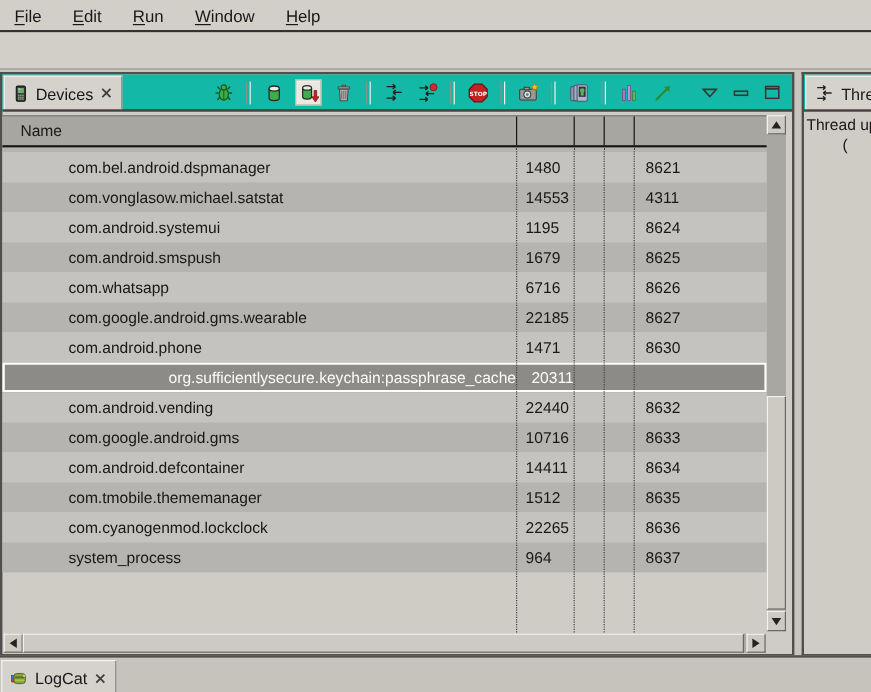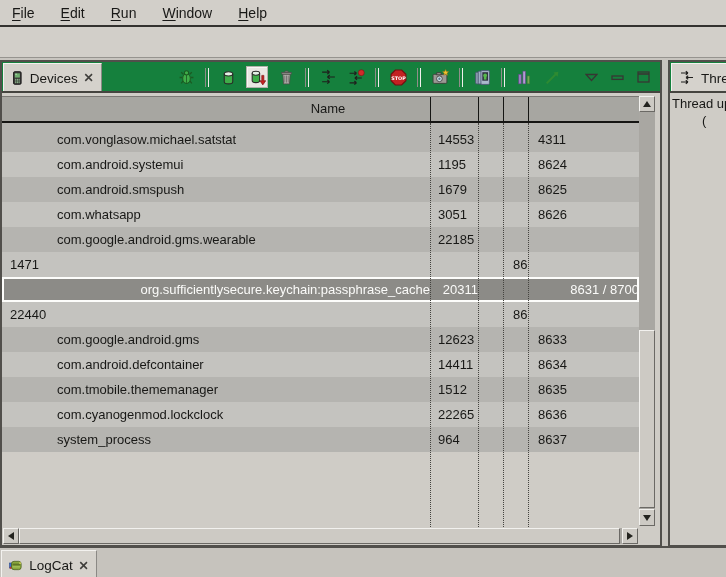--- a/index.html
+++ b/index.html
@@ -30,21 +30,21 @@
   
   .panel{
     position:absolute;background:#cfccc6;
     border:2px solid #514f4b;box-sizing:border-box;
   }
   .devices-panel{left:0;top:60px;width:662px;height:487px;}
   .threads-panel{left:668px;top:60px;width:58px;height:487px;border-right:none;overflow:hidden;}
 
   .tabstrip{
     position:absolute;left:0;top:0;right:0;height:31px;
-    background:#15803d;border-bottom:2px solid #45443f;box-sizing:border-box;
+    background:#14b8a6;border-bottom:2px solid #45443f;box-sizing:border-box;
   }
   .tab{
     position:absolute;left:1px;top:1px;height:28px;
     background:#d5d2cc;display:flex;align-items:center;gap:6px;
     padding:0 8px 0 7px;font-size:13.5px;
     border-top:1px solid #f3f2ef;border-left:1px solid #f3f2ef;border-right:1px solid #8b8985;
     box-sizing:border-box;white-space:nowrap;
   }
   .tab .tab-label{padding-top:1px;}
 
@@ -64,21 +64,21 @@
   .tsep{
     width:2px;height:19px;margin:0 5px;flex:none;
     border-left:1px solid #908e89;border-right:1px solid #f0efec;box-sizing:content-box;
   }
   .winbtns .tbtn{margin:0 3px;}
 
   
   .theader{
     position:absolute;left:0;top:34px;width:637px;height:27px;box-sizing:border-box;
     background:#a7a6a1;border-top:1px solid #7b7975;border-bottom:2px solid #151513;
-    font-size:13px;line-height:24px;text-align:center;
+    font-size:13px;line-height:24px;
   }
   .theader .hname{padding-left:15px;}
   .hsep{position:absolute;top:0;bottom:0;width:0;border-left:1px solid #151513;}
   .partial-row{position:absolute;left:0;top:61px;width:637px;height:4px;background:#b5b4b0;}
   .rows{position:absolute;left:0;top:65px;width:637px;}
   .row{
     display:grid;grid-template-columns:428px 48px 25px 25px 111px;
     height:25px;line-height:25px;font-size:13px;
   }
   .row.light{background:#c4c3bf;}
@@ -281,20 +281,27 @@
       <div class="hsep" style="left:428px;"></div>
       <div class="hsep" style="left:476px;"></div>
       <div class="hsep" style="left:501px;"></div>
       <div class="hsep" style="left:526px;"></div>
     </div>
 
     <div class="partial-row"></div>
 
     <div class="rows">
 
+        <div class="row light">
+          <div class="cell name">com.bel.android.dspmanager</div>
+          <div class="cell pid">1480</div>
+          <div class="cell"></div>
+          <div class="cell"></div>
+          <div class="cell port">8621</div>
+        </div>
 
         <div class="row dark">
           <div class="cell name">com.vonglasow.michael.satstat</div>
           <div class="cell pid">14553</div>
           <div class="cell"></div>
           <div class="cell"></div>
           <div class="cell port">4311</div>
         </div>
 
         <div class="row light">
@@ -308,60 +315,62 @@
         <div class="row dark">
           <div class="cell name">com.android.smspush</div>
           <div class="cell pid">1679</div>
           <div class="cell"></div>
           <div class="cell"></div>
           <div class="cell port">8625</div>
         </div>
 
         <div class="row light">
           <div class="cell name">com.whatsapp</div>
-          <div class="cell pid">3051</div>
+          <div class="cell pid">6716</div>
           <div class="cell"></div>
           <div class="cell"></div>
           <div class="cell port">8626</div>
         </div>
 
         <div class="row dark">
           <div class="cell name">com.google.android.gms.wearable</div>
           <div class="cell pid">22185</div>
           <div class="cell"></div>
           <div class="cell"></div>
-        </div>
-
-
-
-        <div class="row light">
+          <div class="cell port">8627</div>
+        </div>
+
+
+
+        <div class="row light">
+          <div class="cell name">com.android.phone</div>
           <div class="cell pid">1471</div>
           <div class="cell"></div>
           <div class="cell"></div>
           <div class="cell port">8630</div>
         </div>
 
         <div class="row selected">
           <div class="cell name">org.sufficientlysecure.keychain:passphrase_cache</div>
           <div class="cell pid">20311</div>
           <div class="cell"></div>
           <div class="cell"></div>
-          <div class="cell port">8631 / 8700</div>
-        </div>
-
-        <div class="row light">
+        </div>
+
+        <div class="row light">
+          <div class="cell name">com.android.vending</div>
           <div class="cell pid">22440</div>
           <div class="cell"></div>
           <div class="cell"></div>
           <div class="cell port">8632</div>
         </div>
 
         <div class="row dark">
           <div class="cell name">com.google.android.gms</div>
-          <div class="cell pid">12623</div>
+          <div class="cell pid">10716</div>
           <div class="cell"></div>
           <div class="cell"></div>
           <div class="cell port">8633</div>
         </div>
 
         <div class="row light">
           <div class="cell name">com.android.defcontainer</div>
           <div class="cell pid">14411</div>
           <div class="cell"></div>
           <div class="cell"></div>

